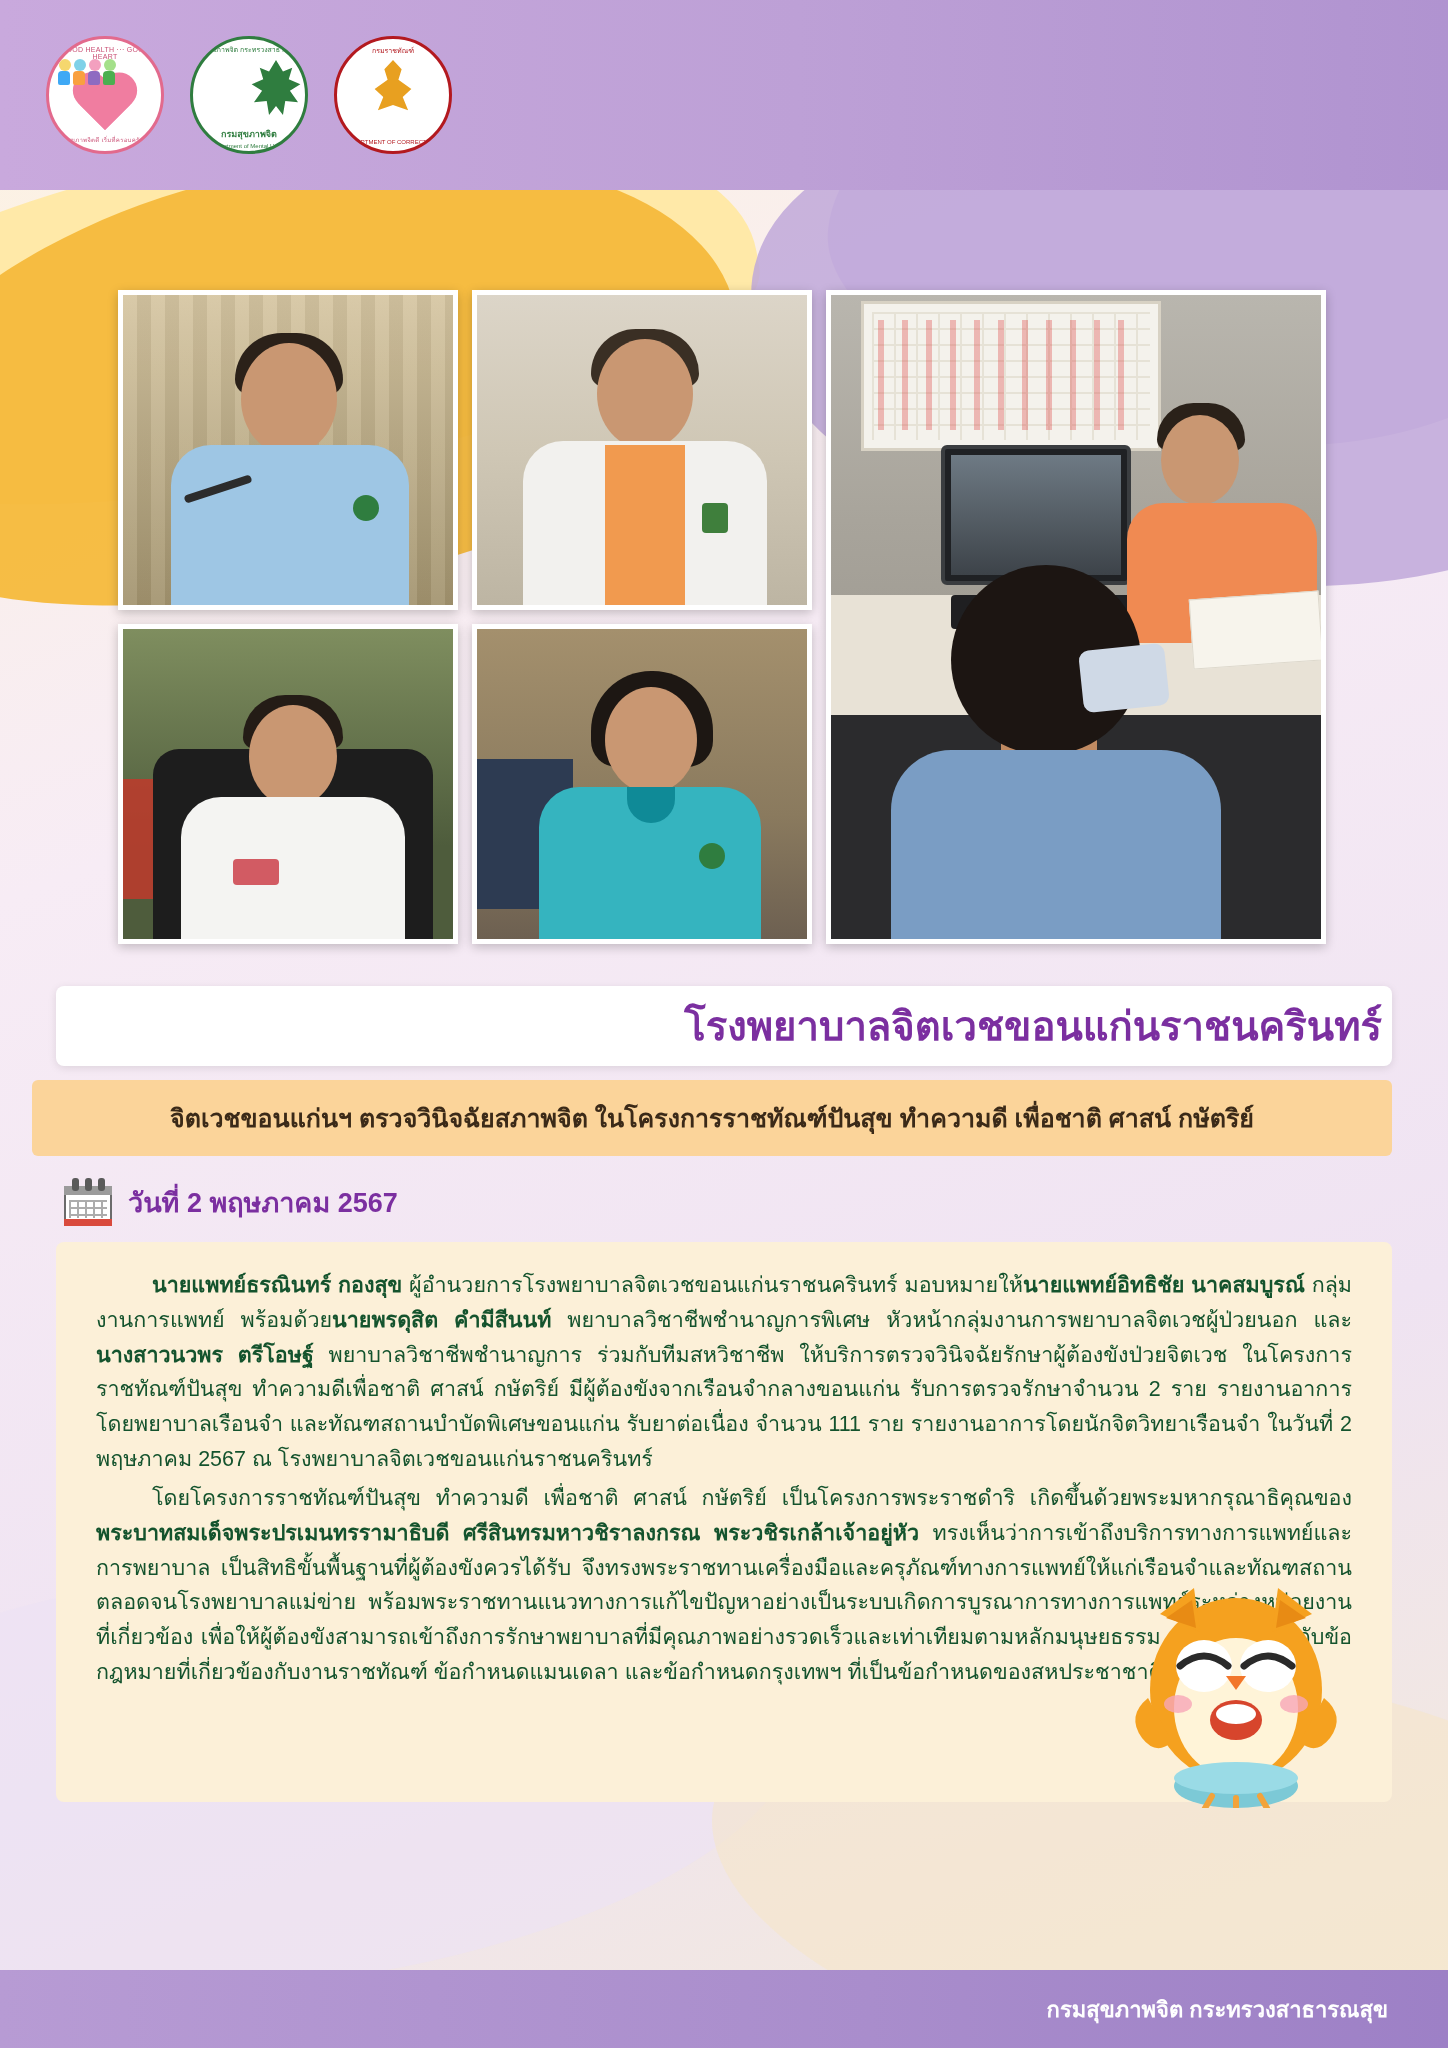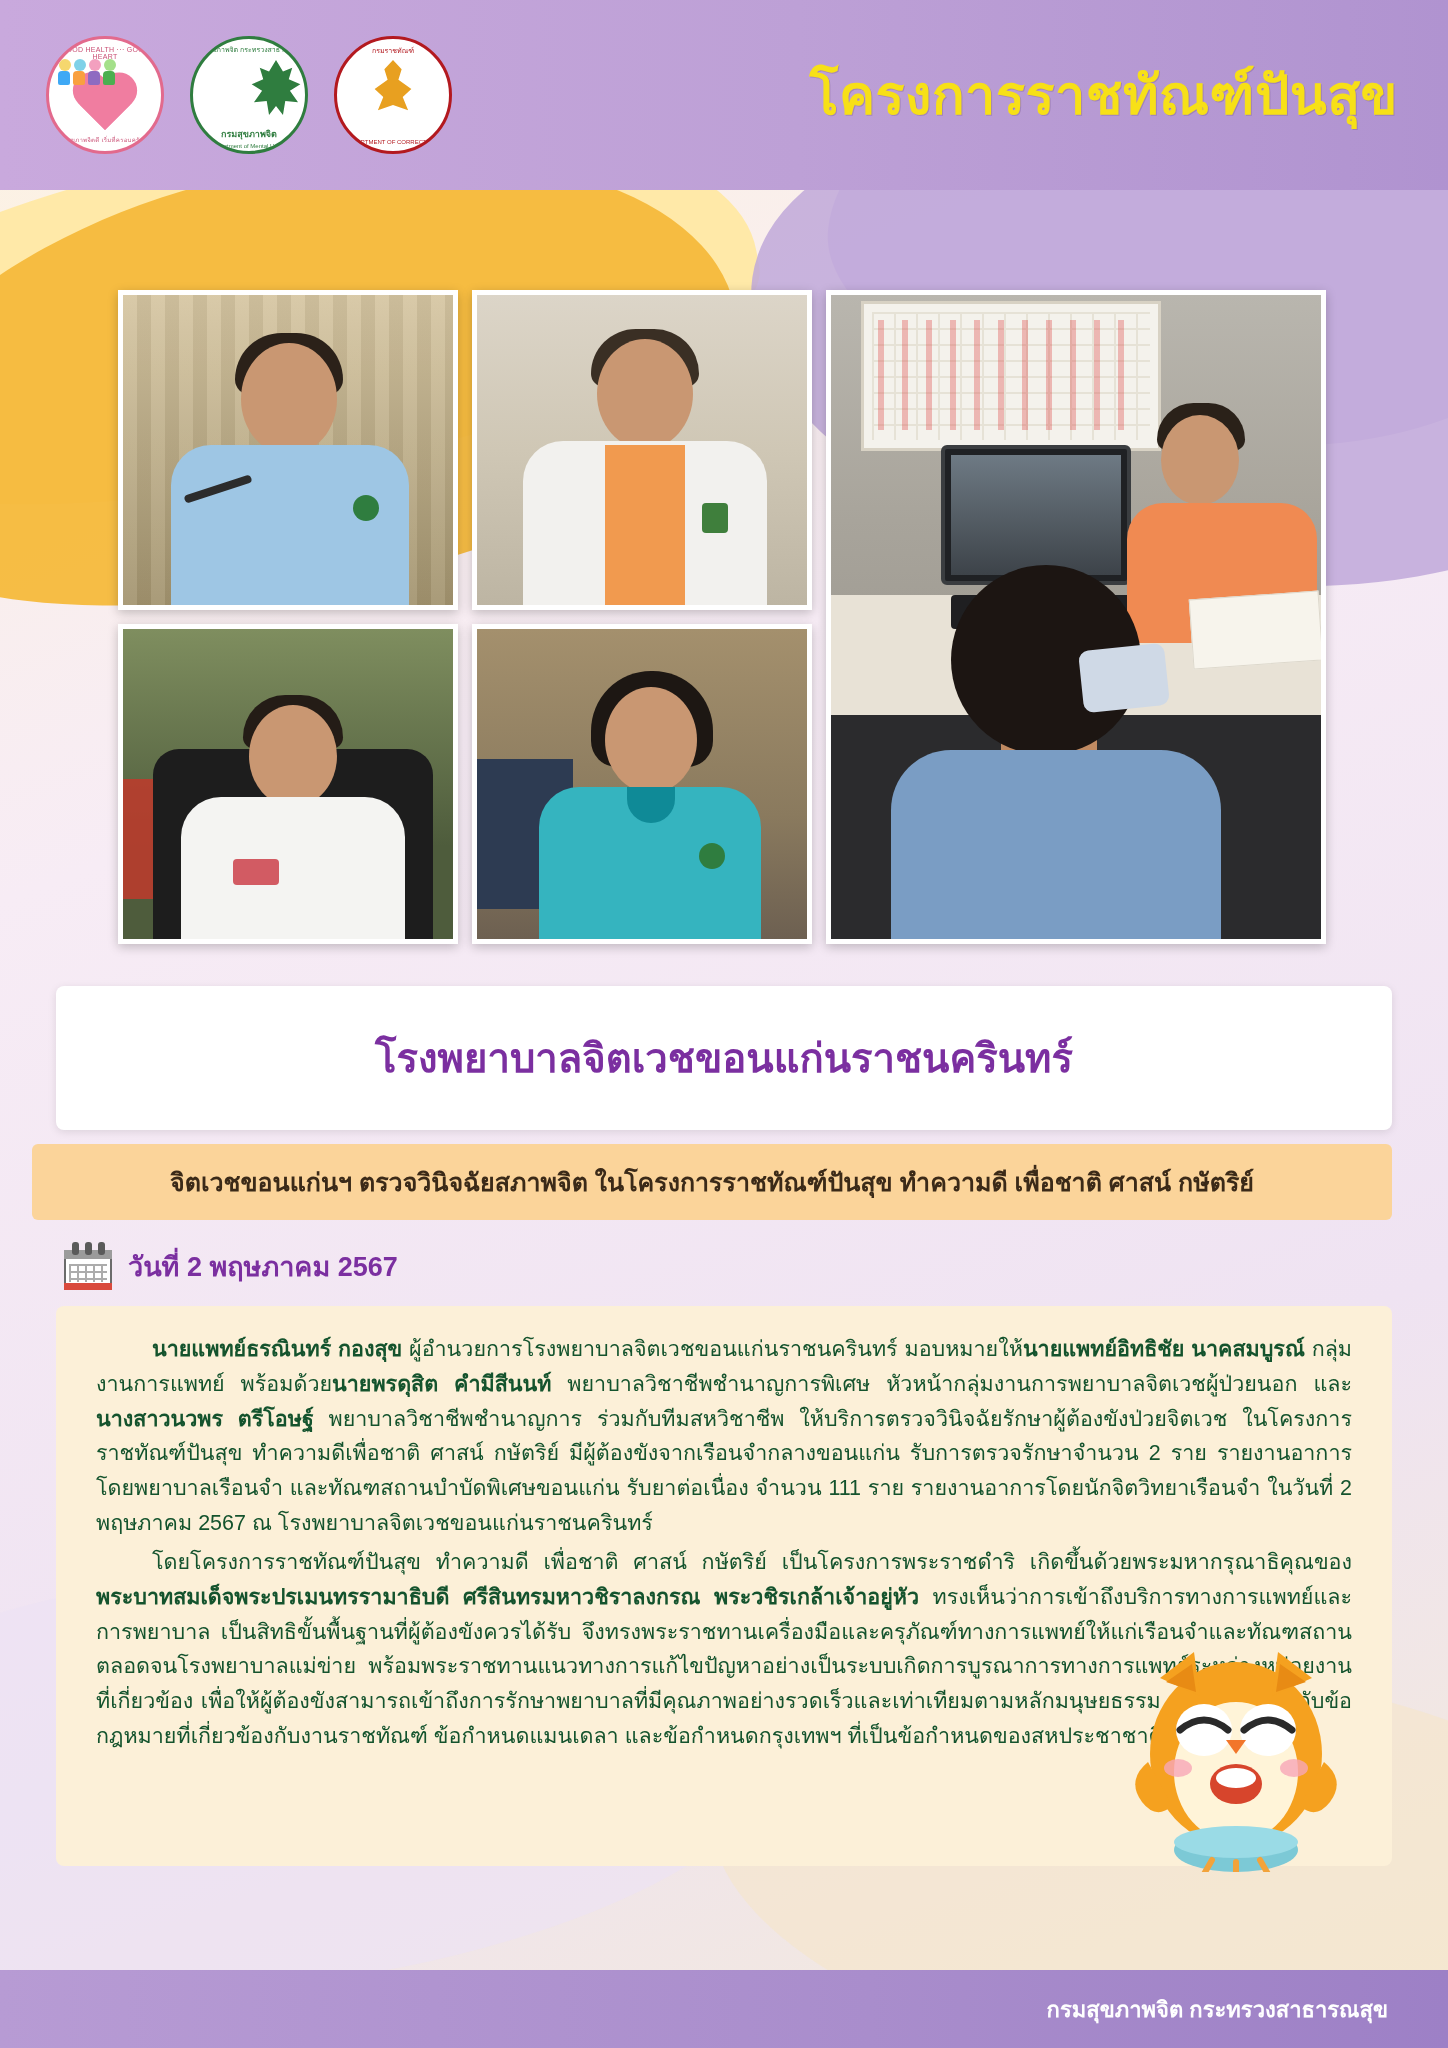--- a/index.html
+++ b/index.html
@@ -256,22 +256,22 @@
   .ph5 .pt-body { position:absolute; left:60px; top:455px; width:330px; height:200px; background:#7a9dc4; border-radius:60px 60px 0 0; }
   .ph5 .mask { position:absolute; left:250px; top:352px; width:86px; height:62px; background:#cfd9e6; border-radius:10px; transform:rotate(-6deg); }
   .ph5 .papers { position:absolute; left:360px; top:300px; width:130px; height:70px; background:#f7f4ec; transform:rotate(-4deg); border:1px solid #ddd8cc; }
 
   
   .name-band {
     position: relative; z-index: 4;
     margin: 42px 56px 0 56px;
     background: #ffffff;
     border-radius: 8px;
-    padding: 40px 10px;
-    text-align: center;
+    padding: 8px 10px;
+    text-align: right;
     box-shadow: 0 2px 8px rgba(0,0,0,.10);
   }
   .name-band .txt {
     font-size: 40px; font-weight: bold; color: #7b2fa0;
   }
   .subtitle-band {
     position: relative; z-index: 4;
     margin: 14px 56px 0 32px;
     background: #fbd49a;
     border-radius: 6px;
@@ -382,21 +382,20 @@
 
       <div class="logo logo-doc">
         <div class="t1">กรมราชทัณฑ์</div>
         <div class="crown"></div>
         <div class="t2">DEPARTMENT OF CORRECTIONS</div>
       </div>
 
     </div>
 
     <div class="header-titles">
-      <div class="title-main">โครงการราชทัณฑ์ปันสุข</div>
     </div>
   </div>
 
   <div class="collage">
 
     <div class="photo ph1">
       <div class="curtain"></div>
       <div class="hair"></div>
       <div class="fig head-o h"></div>
       <div class="fig torso t"></div>

